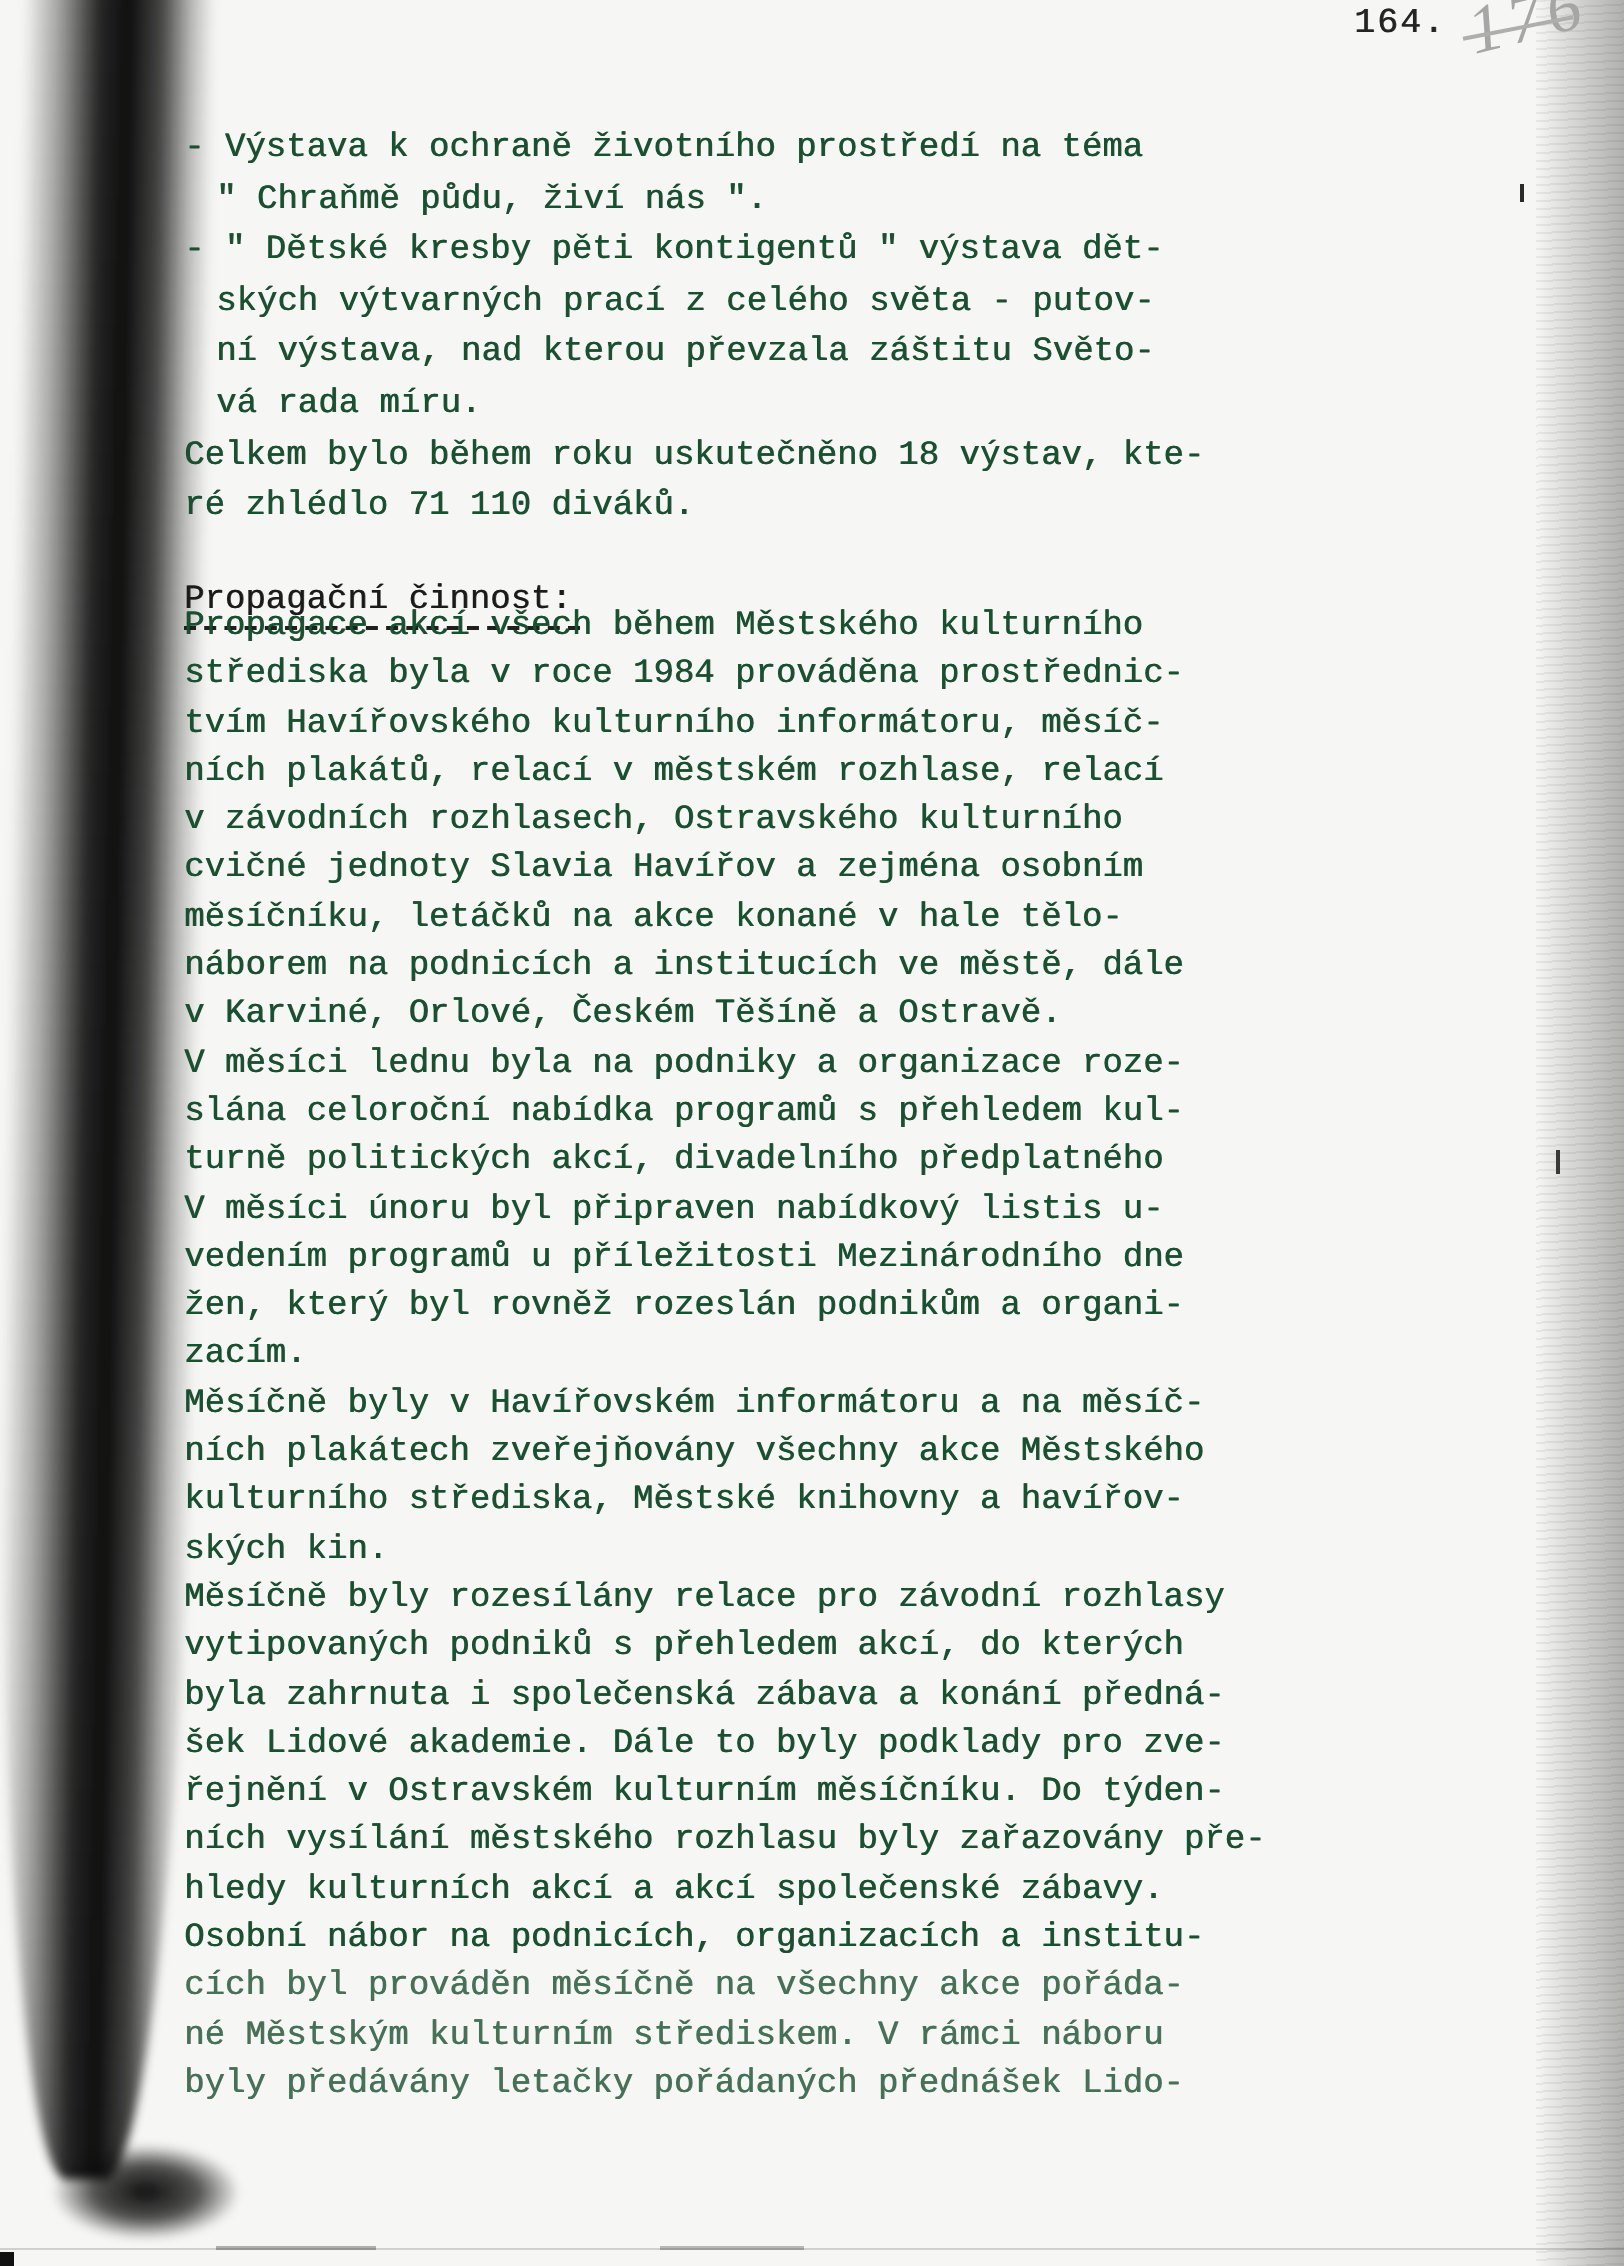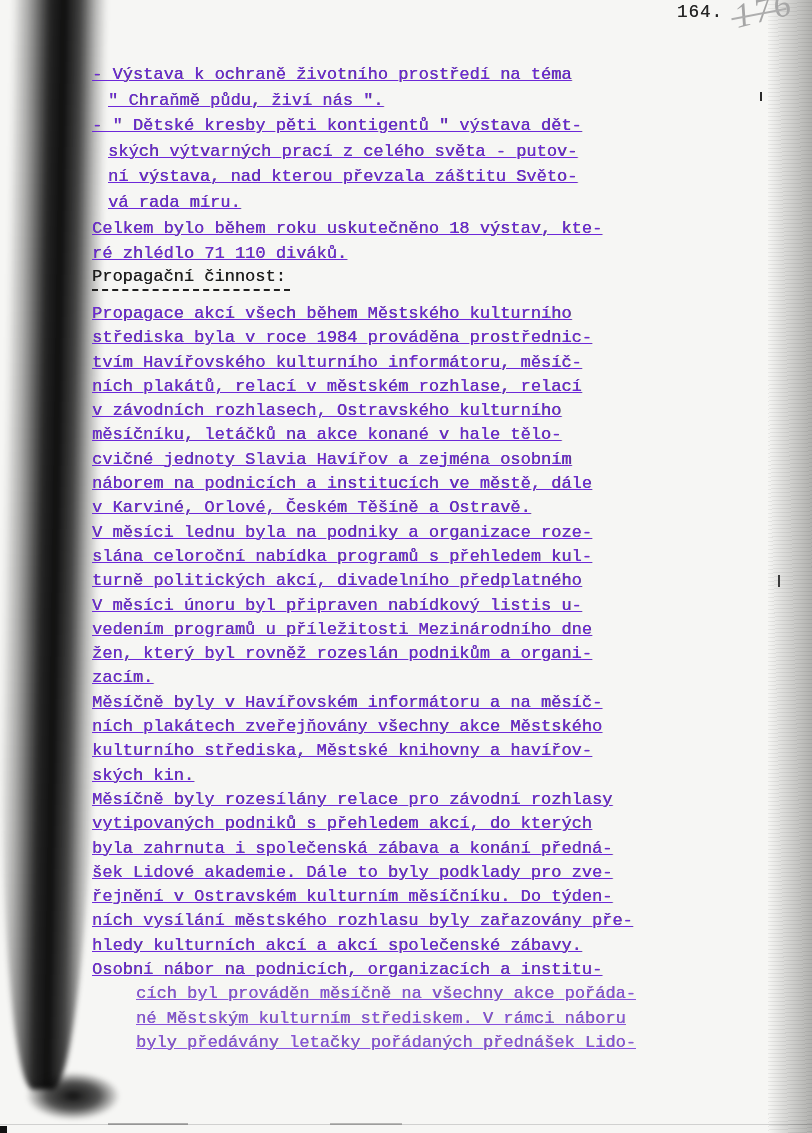--- a/index.html
+++ b/index.html
@@ -49,41 +49,41 @@
   .speck-2 { position:absolute; left:778px; top:575px; width:2px; height:12px; background:#3a3a3a; }
   .bottom-line      { position:absolute; left:0; top:1124px; width:812px; height:1px; background:rgba(40,40,40,0.18); }
   .bottom-line-dark { position:absolute; left:108px; top:1123px; width:80px; height:2px; background:rgba(40,40,40,0.35); }
   .bottom-line-dark2{ position:absolute; left:330px; top:1123px; width:72px; height:2px; background:rgba(40,40,40,0.30); }
   .corner-mark { position:absolute; left:0; top:1126px; width:7px; height:7px; background:#111; }
 
   
   .ln {
     white-space:pre;
     font-size:17px;
-    color:#6d28d9;
+    color:#14532d;
     text-shadow:0.35px 0 0 rgba(27,27,27,0.8);
-    text-decoration:underline;
   }
   .block1 { position:absolute; left:92px; top:62px; }
   .block1 .ln { height:25.6px; line-height:25.6px; }
   .block2 { position:absolute; left:92px; top:302px; }
   .block2 .ln { height:24.3px; line-height:24.3px; }
   .ind-b { padding-left:16px; }
-  .fade  { opacity:0.8; filter:blur(0.3px);margin-left:44px; }
+  .fade  { opacity:0.8; filter:blur(0.3px); }
 
   .heading {
     position:absolute; left:92px; top:267px;
     font-size:17px; color:#1b1b1b;
     text-shadow:0.35px 0 0 rgba(27,27,27,0.8);
   }
   .heading .hd-inner {
     display:inline-block;
     border-bottom:2px dashed #1f1f1f;
     padding-bottom:3px;
     padding-right:4px;
+    margin-top:24px;
   }
 
   .page-number {
     position:absolute; left:632px; top:2px;
     font-size:17.5px; letter-spacing:1px; color:#242424;
     text-shadow:0.35px 0 0 rgba(27,27,27,0.8);
     margin-left:45px;
   }
   .handwritten {
     position:absolute; left:734px; top:-9px;
@@ -132,22 +132,22 @@
   <div class="heading">
     <span class="hd-inner">Propagační činnost:</span>
   </div>
 
   <div class="block2">
     <div class="ln">Propagace akcí všech během Městského kulturního</div>
     <div class="ln">střediska byla v roce 1984 prováděna prostřednic-</div>
     <div class="ln">tvím Havířovského kulturního informátoru, měsíč-</div>
     <div class="ln">ních plakátů, relací v městském rozhlase, relací</div>
     <div class="ln">v závodních rozhlasech, Ostravského kulturního</div>
+    <div class="ln">cvičné jednoty Slavia Havířov a zejména osobním</div>
     <div class="ln">měsíčníku, letáčků na akce konané v hale tělo-</div>
-    <div class="ln">cvičné jednoty Slavia Havířov a zejména osobním</div>
     <div class="ln">náborem na podnicích a institucích ve městě, dále</div>
     <div class="ln">v Karviné, Orlové, Českém Těšíně a Ostravě.</div>
     <div class="ln">V měsíci lednu byla na podniky a organizace roze-</div>
     <div class="ln">slána celoroční nabídka programů s přehledem kul-</div>
     <div class="ln">turně politických akcí, divadelního předplatného</div>
     <div class="ln">V měsíci únoru byl připraven nabídkový listis u-</div>
     <div class="ln">vedením programů u příležitosti Mezinárodního dne</div>
     <div class="ln">žen, který byl rovněž rozeslán podnikům a organi-</div>
     <div class="ln">zacím.</div>
     <div class="ln">Měsíčně byly v Havířovském informátoru a na měsíč-</div>

